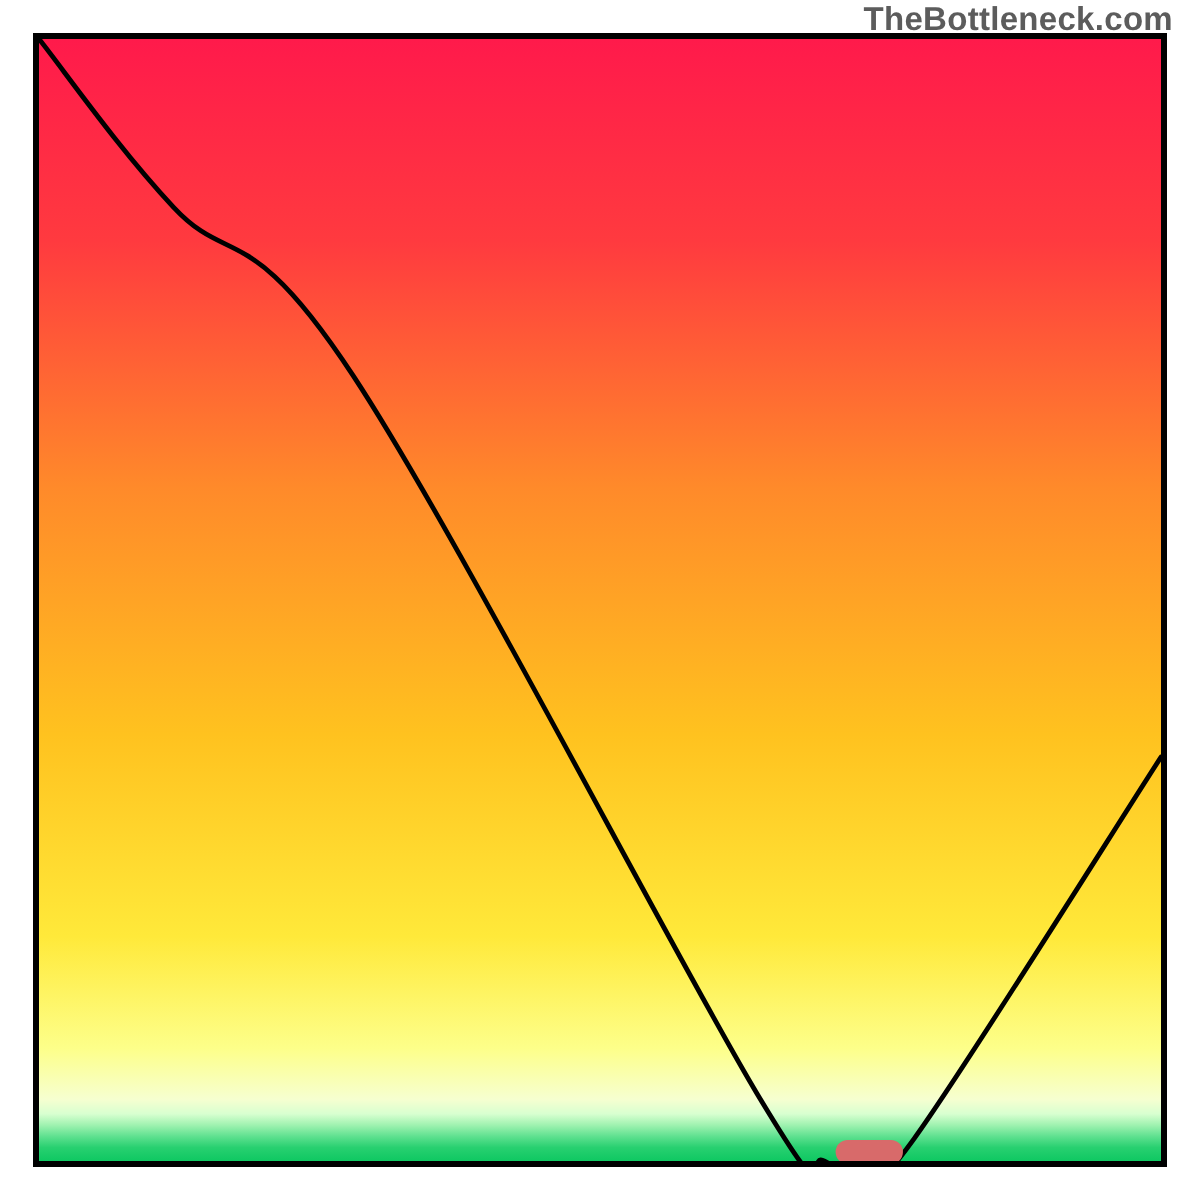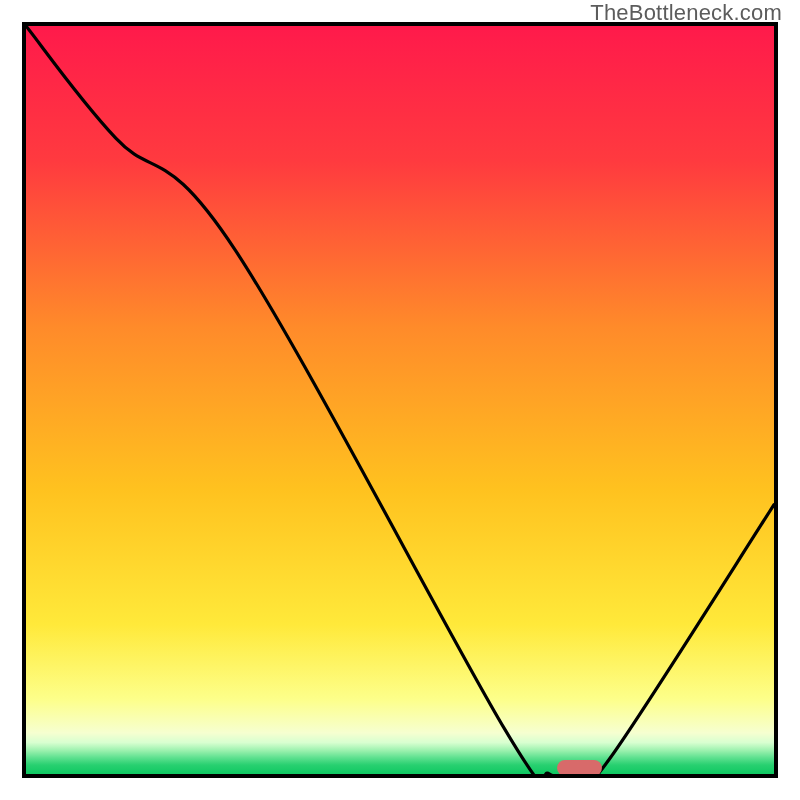--- a/index.html
+++ b/index.html
@@ -18,21 +18,21 @@
     height: 756px;
     border: 4px solid #000000;
     box-sizing: border-box;
     overflow: hidden;
   }
   .watermark {
     position: absolute;
     top: 0px;
     right: 18px;
     font-size: 22px;
-    font-weight: 400;
+    font-weight: 700;
     color: #5c5c5c;
     letter-spacing: 0.2px;
   }
   svg {
     display: block;
   }
 </style>
 </head>
 <body>
 

